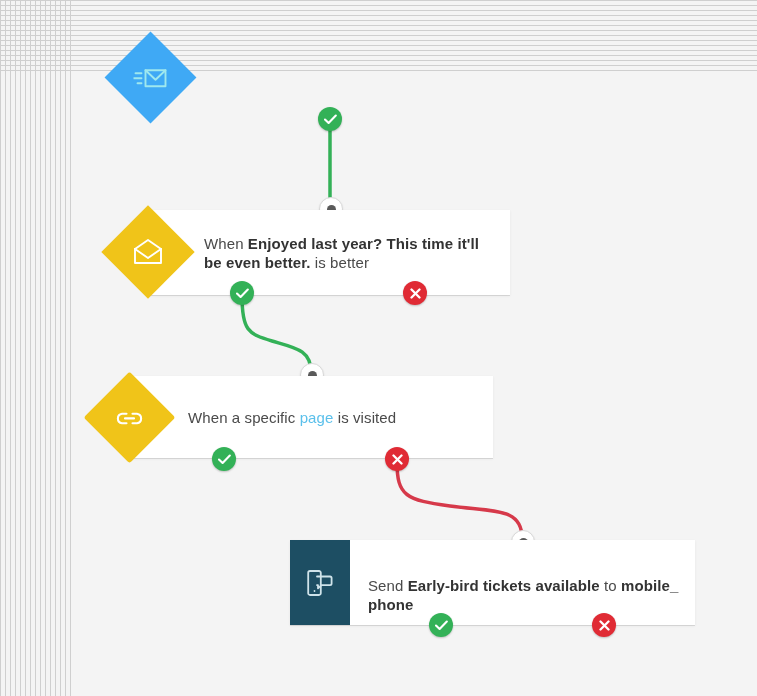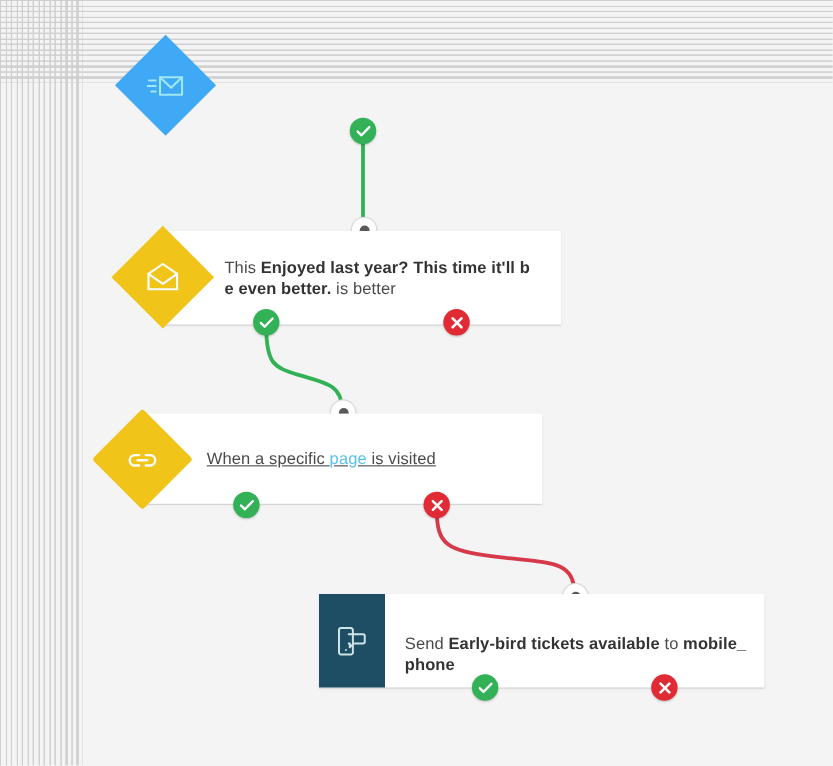--- a/index.html
+++ b/index.html
@@ -154,21 +154,21 @@
       <polyline points="1,5.5 4.6,9 11.8,1.6"></polyline>
     </svg>
   </div>
 
   <div class="endpoint" style="left:319px; top:197px;">
     <span class="dot"></span>
   </div>
 
   <div class="node" style="left:148px; top:210px; width:362px; height:85px; padding-left:56px; box-sizing:border-box;">
     <div class="node-label" style="width:286px;">
-      <span>This </span><b>Enjoyed last year? This time it'll be even better.</b><span> is better</span>
+      <span>When </span><b>Enjoyed last year? This time it'll be even better.</b><span> is better</span>
     </div>
   </div>
   <div class="node-icon diamond" style="left:115px; top:219px; width:66px; height:66px; background:#f0c419;">
     <svg width="30" height="26" viewBox="0 0 30 26" fill="none" stroke="#ffffff" stroke-width="1.9" stroke-linecap="round" stroke-linejoin="round">
       <polyline points="2,10 15,1 28,10"></polyline>
       <path d="M2,10 L2,24 L28,24 L28,10"></path>
       <polyline points="2,10 15,19 28,10"></polyline>
     </svg>
   </div>
   <div class="badge success" style="left:230px; top:281px;">
@@ -181,21 +181,21 @@
       <line x1="1.5" y1="1.5" x2="9.5" y2="9.5"></line>
       <line x1="9.5" y1="1.5" x2="1.5" y2="9.5"></line>
     </svg>
   </div>
 
   <div class="endpoint" style="left:300px; top:363px;">
     <span class="dot"></span>
   </div>
 
   <div class="node" style="left:130px; top:376px; width:363px; height:82px; padding-left:58px; box-sizing:border-box;">
-    <div class="node-label" style="width:290px; word-break:normal;text-decoration:underline;">
+    <div class="node-label" style="width:290px; word-break:normal;">
       <span>When a specific </span><span class="lnk">page</span><span> is visited</span>
     </div>
   </div>
   <div class="node-icon diamond" style="left:97px; top:385px; width:65px; height:65px; background:#f0c419; border-radius:3px;">
     <svg width="30" height="24" viewBox="0 0 30 24" fill="none" stroke="#ffffff" stroke-width="2.1" stroke-linecap="round" stroke-linejoin="round">
       <path d="M12,7.5 L7.5,7.5 A4.8,4.8 0 0 0 7.5,17 L12,17"></path>
       <path d="M18,7.5 L22.5,7.5 A4.8,4.8 0 0 1 22.5,17 L18,17"></path>
       <line x1="10.5" y1="12.2" x2="19.5" y2="12.2"></line>
     </svg>
   </div>

